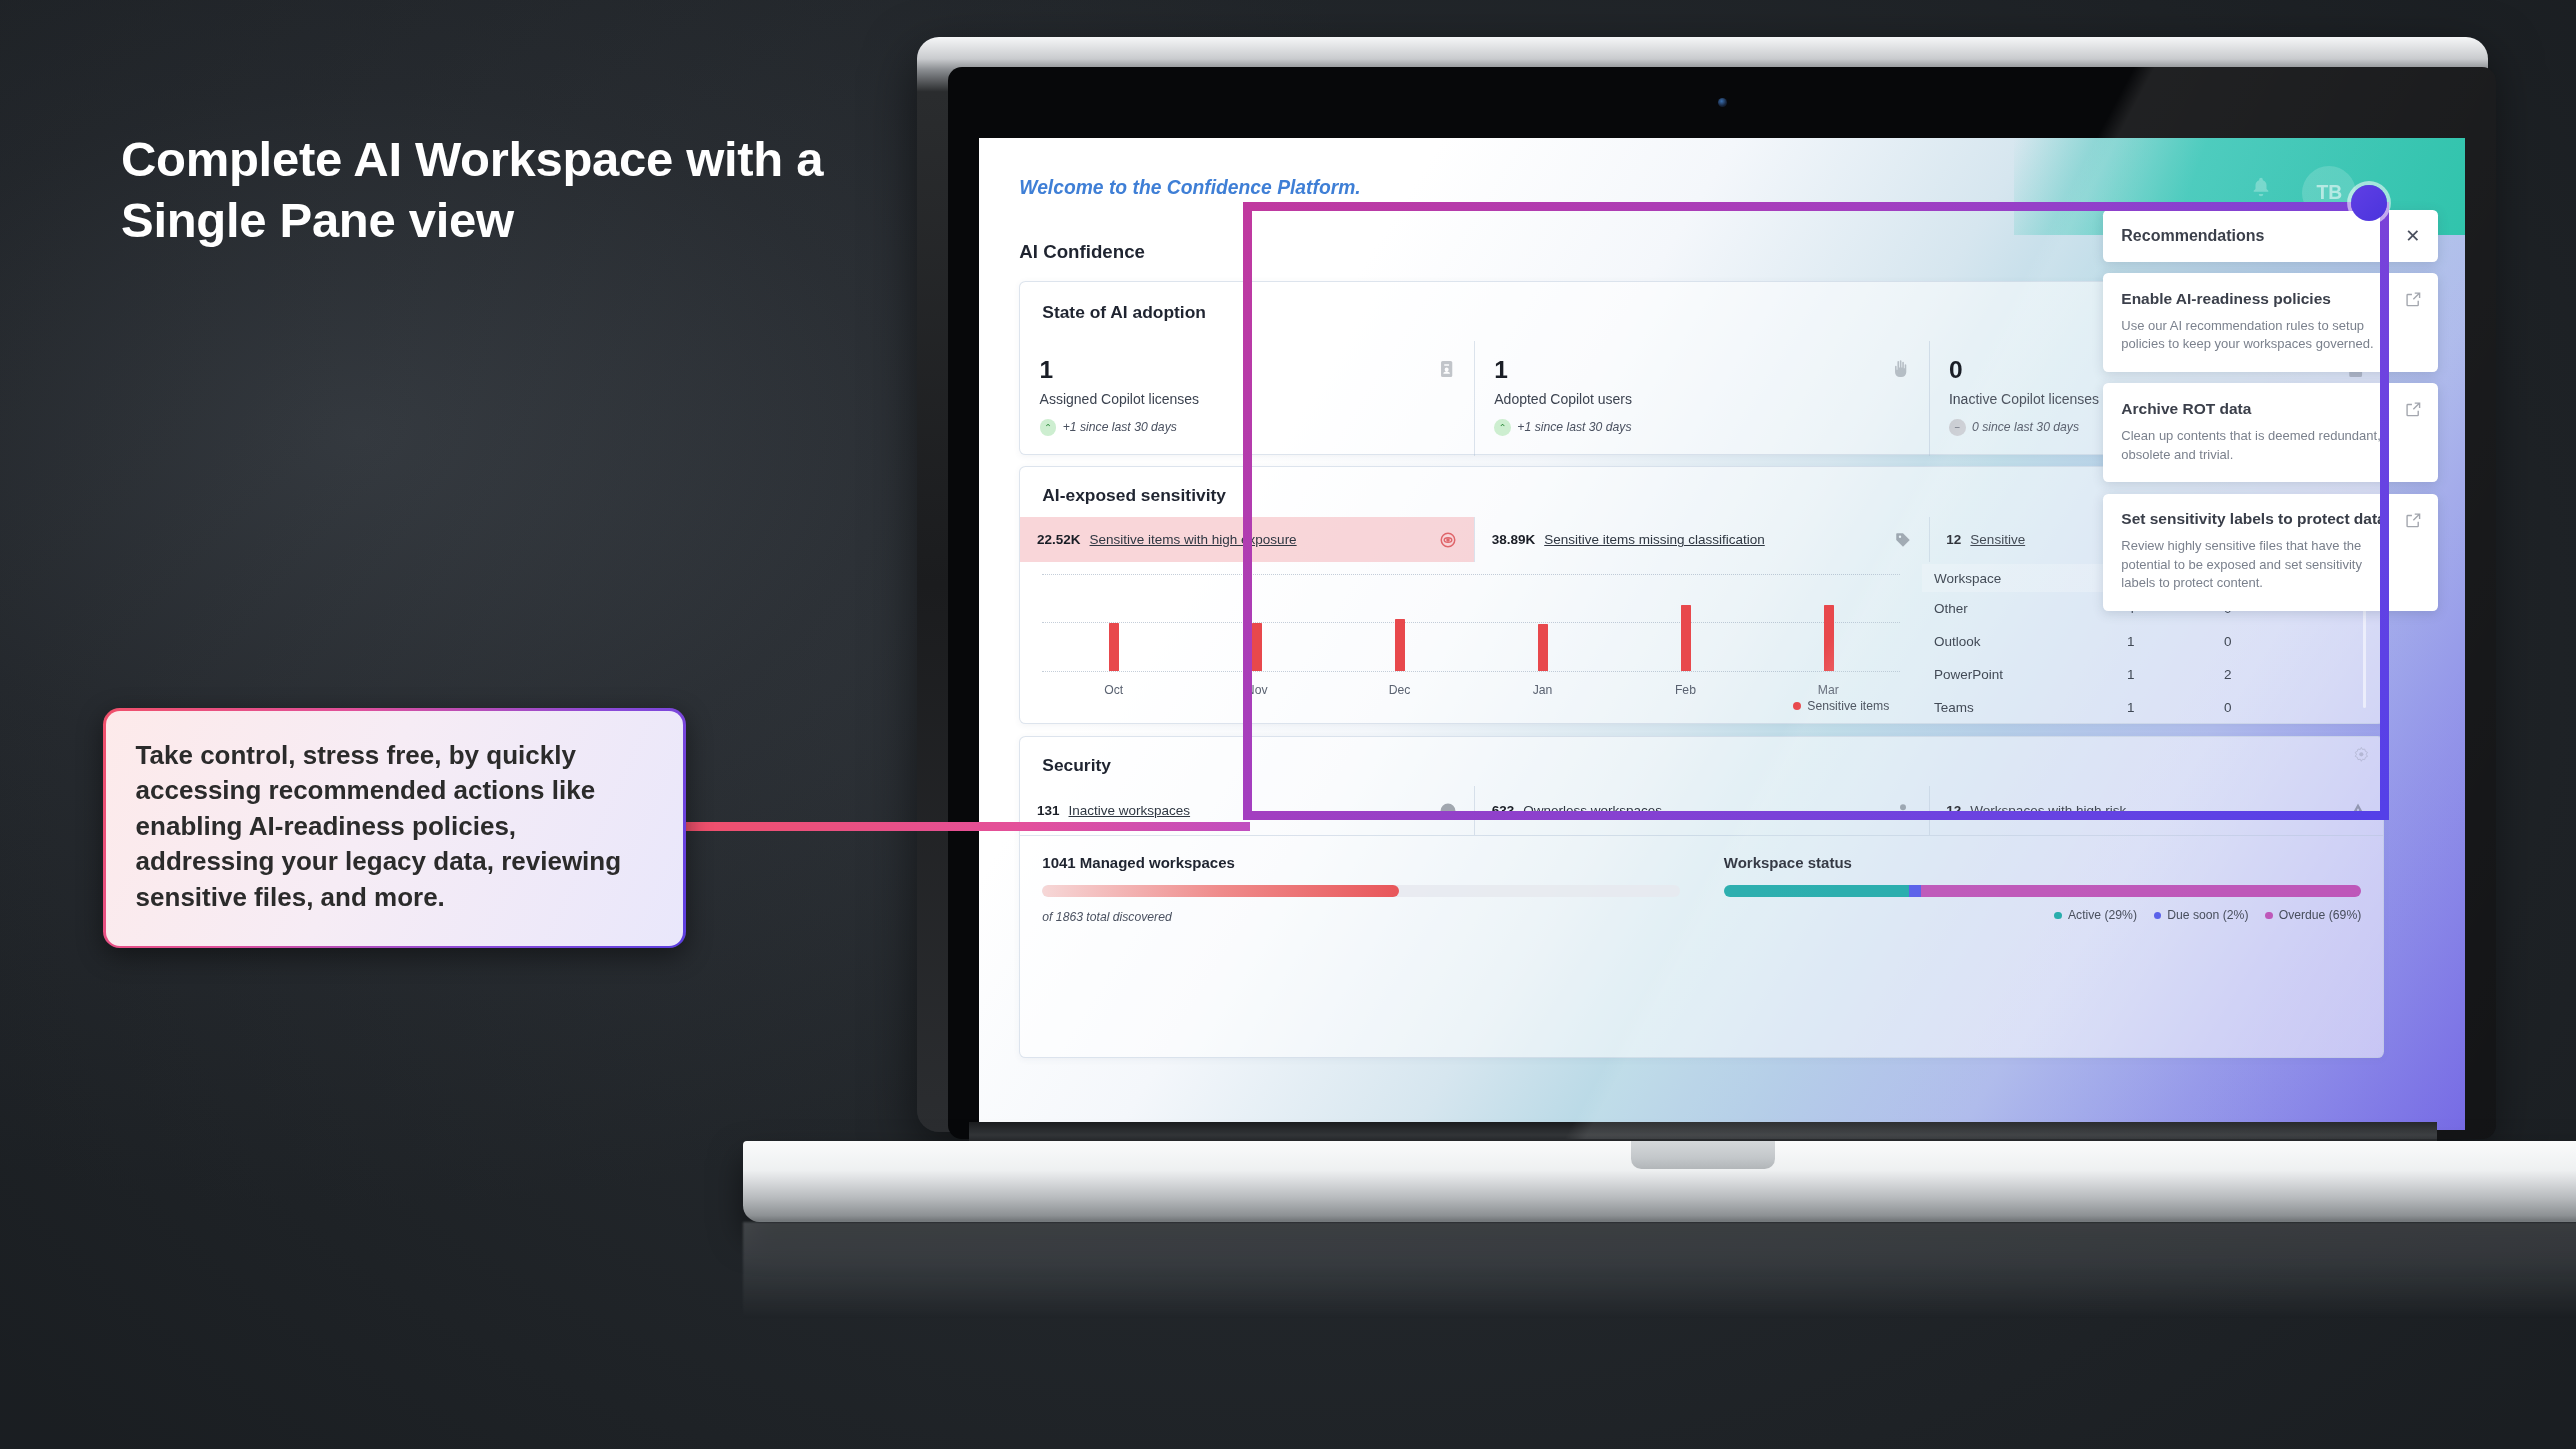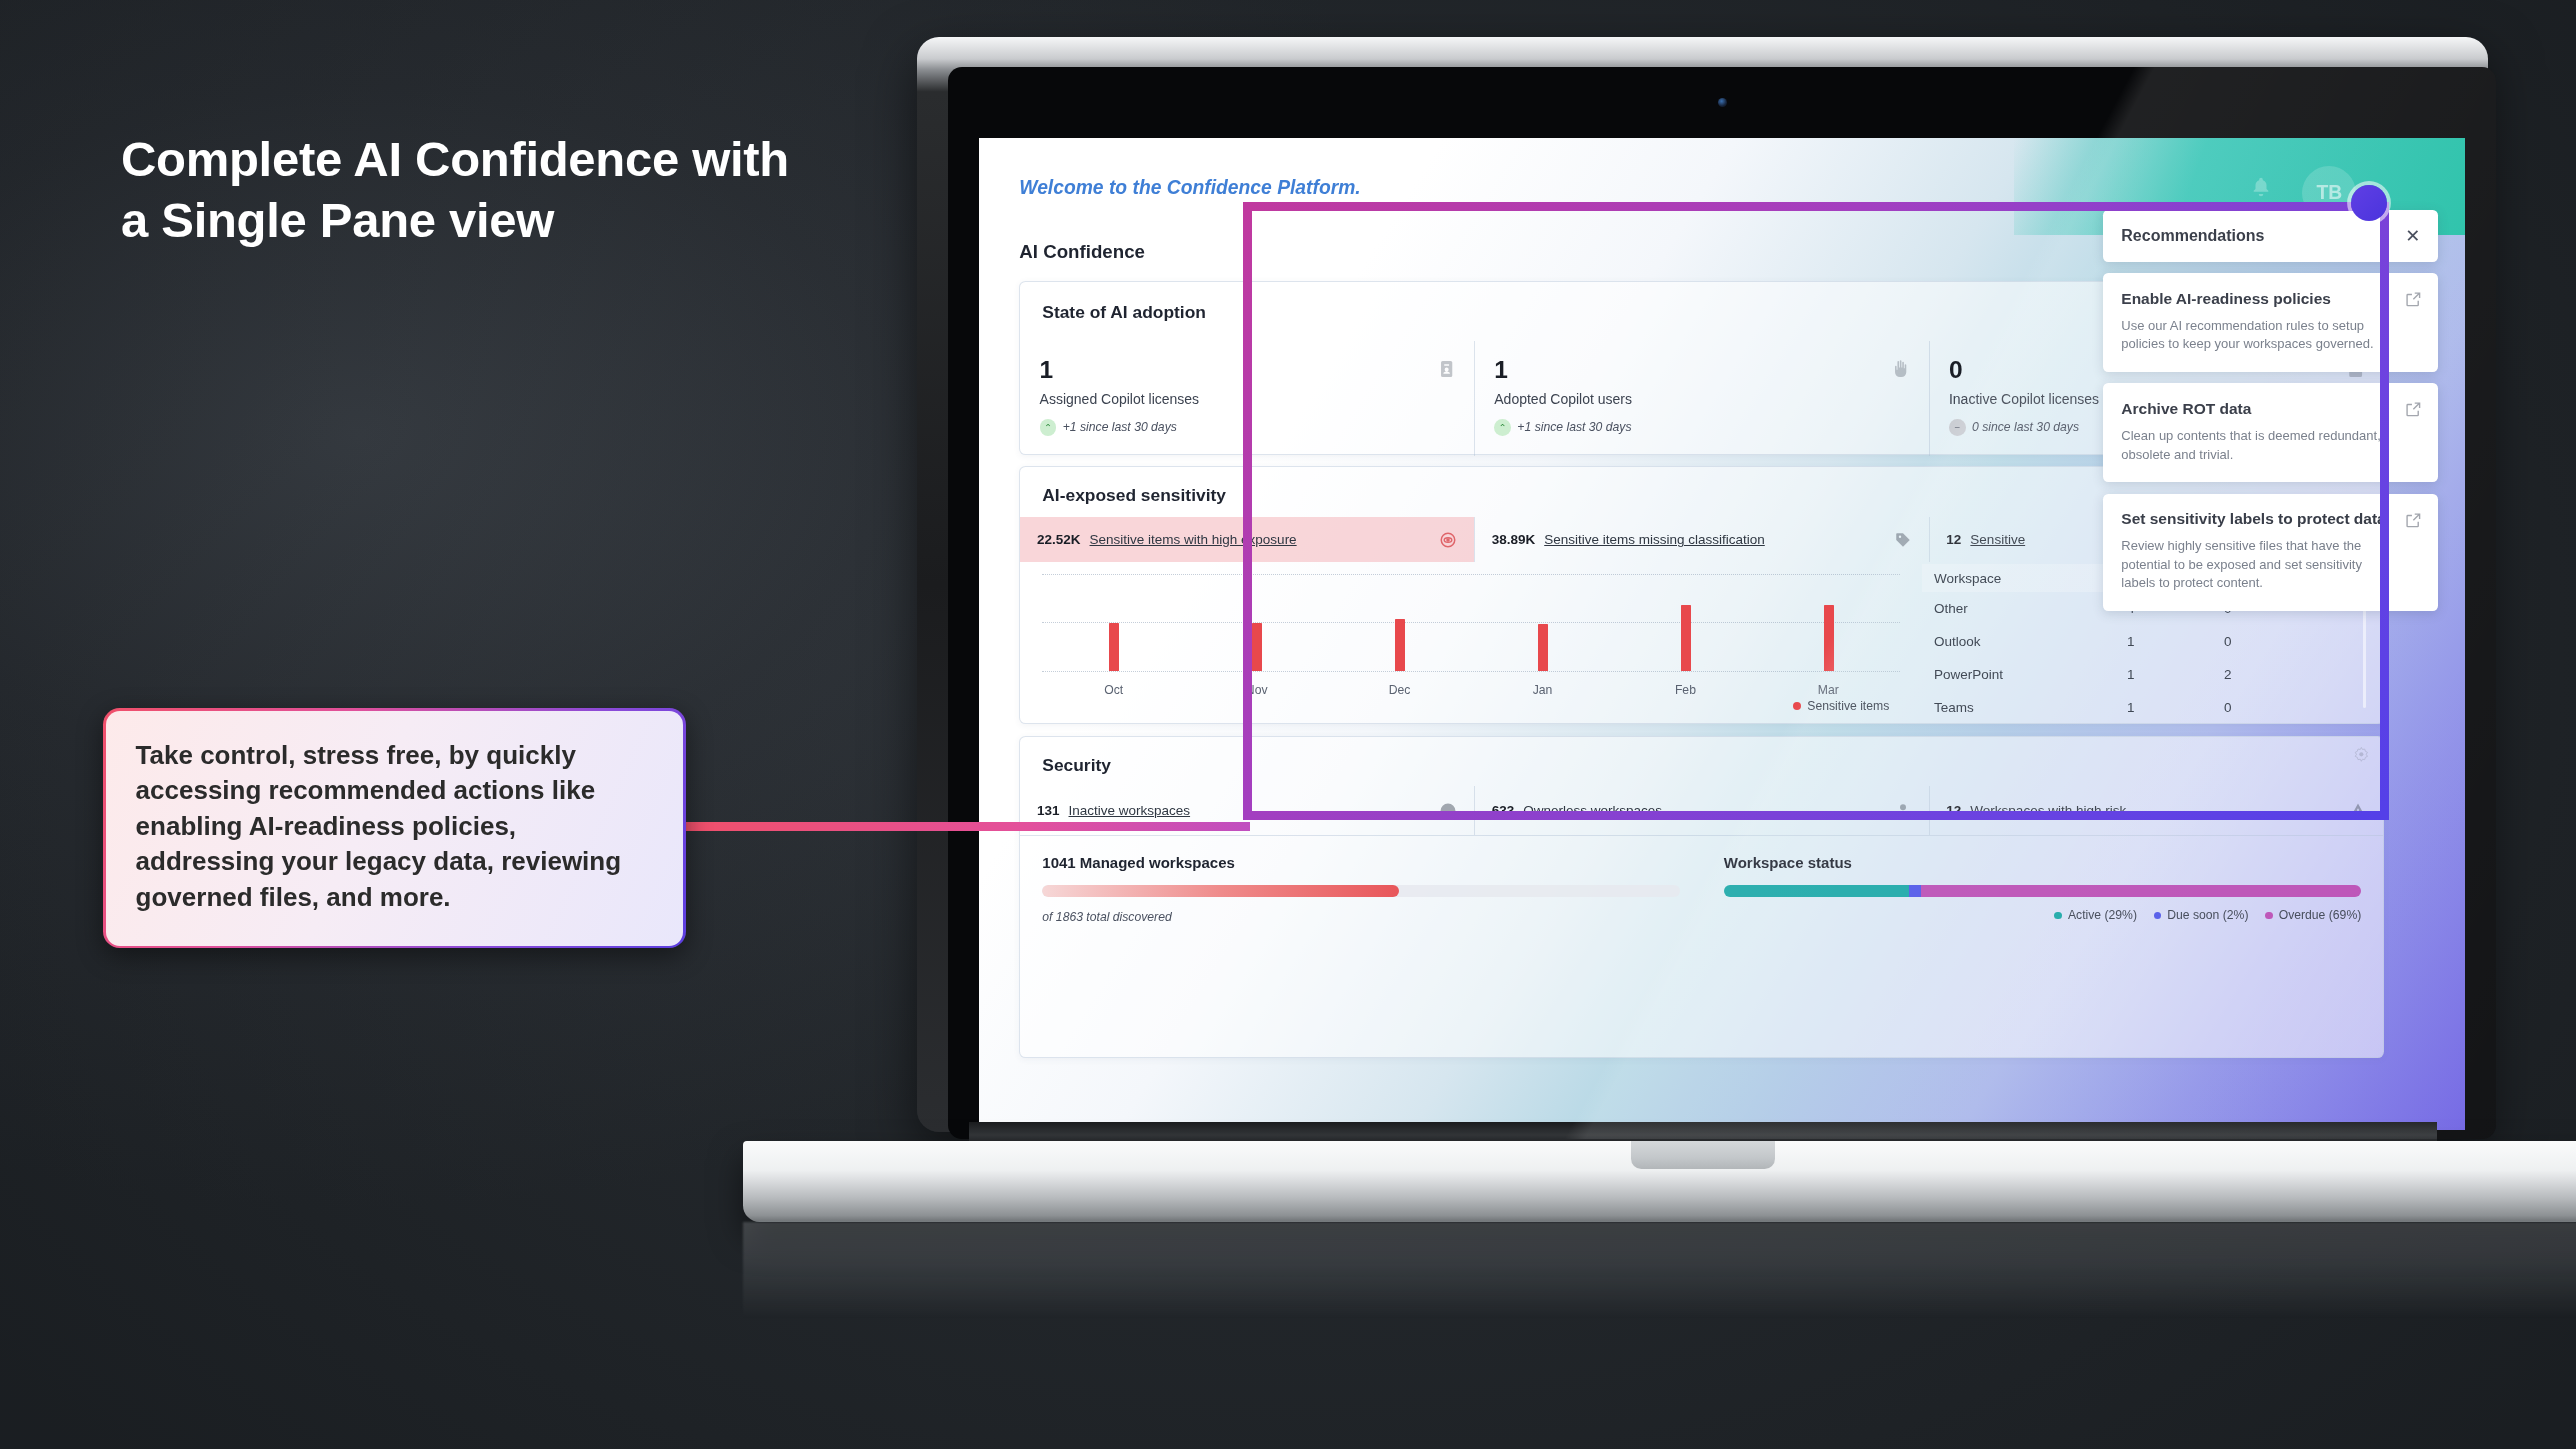--- a/index.html
+++ b/index.html
@@ -261,27 +261,27 @@
     box-shadow: 0 0 0 3.9px rgba(255,255,255,0.55);
     z-index: 36;
   }
 </style>
 </head>
 <body>
 
 <div id="bg"></div>
 <div id="bg-vignette"></div>
 
-<h1 id="headline">Complete AI Confidence with a Single Pane view</h1>
+<h1 id="headline">Complete AI Workspace with a Single Pane view</h1>
 
 <div id="connector"></div>
 
 <div id="callout">
   <div id="callout-inner">
-    <div id="callout-text">Take control, stress free, by quickly accessing recommended actions like enabling AI-readiness policies, addressing your legacy data, reviewing governed files, and more.</div>
+    <div id="callout-text">Take control, stress free, by quickly accessing recommended actions like enabling AI-readiness policies, addressing your legacy data, reviewing sensitive files, and more.</div>
   </div>
 </div>
 
 <div id="laptop">
   <div id="lid">
     <div id="bezel">
       <div id="camera"></div>
       <div id="screen">
 
         <div id="dash">

